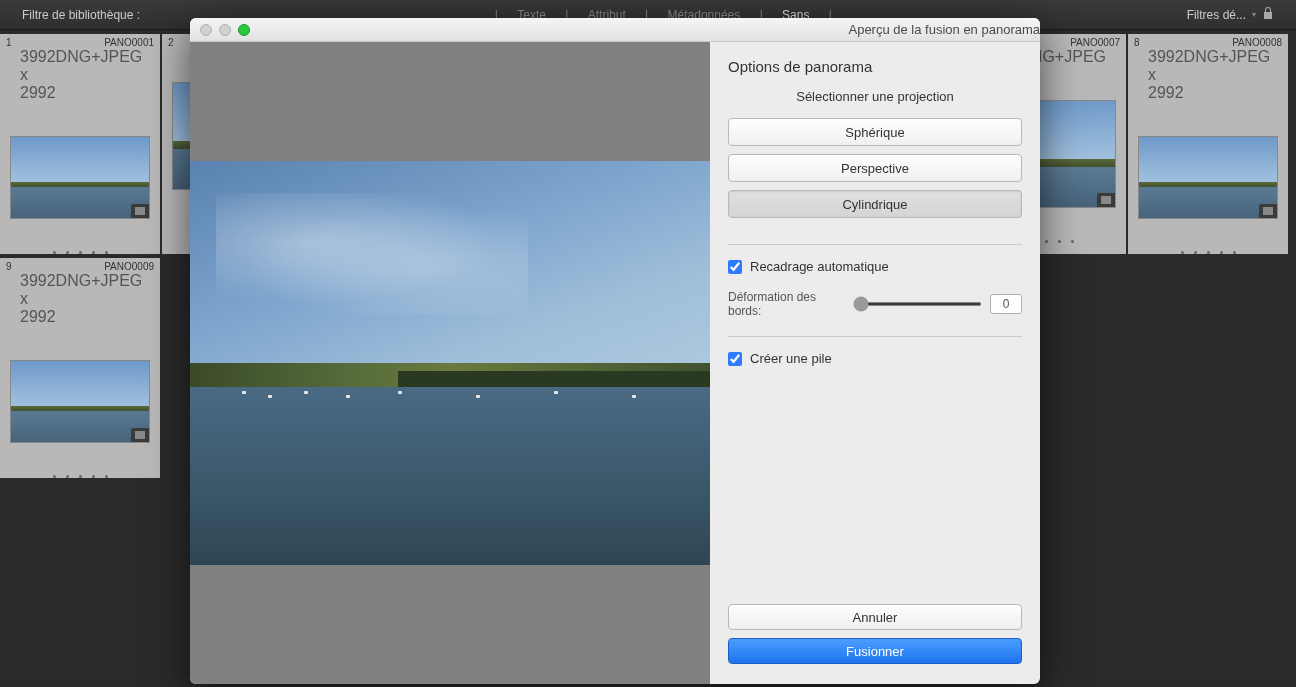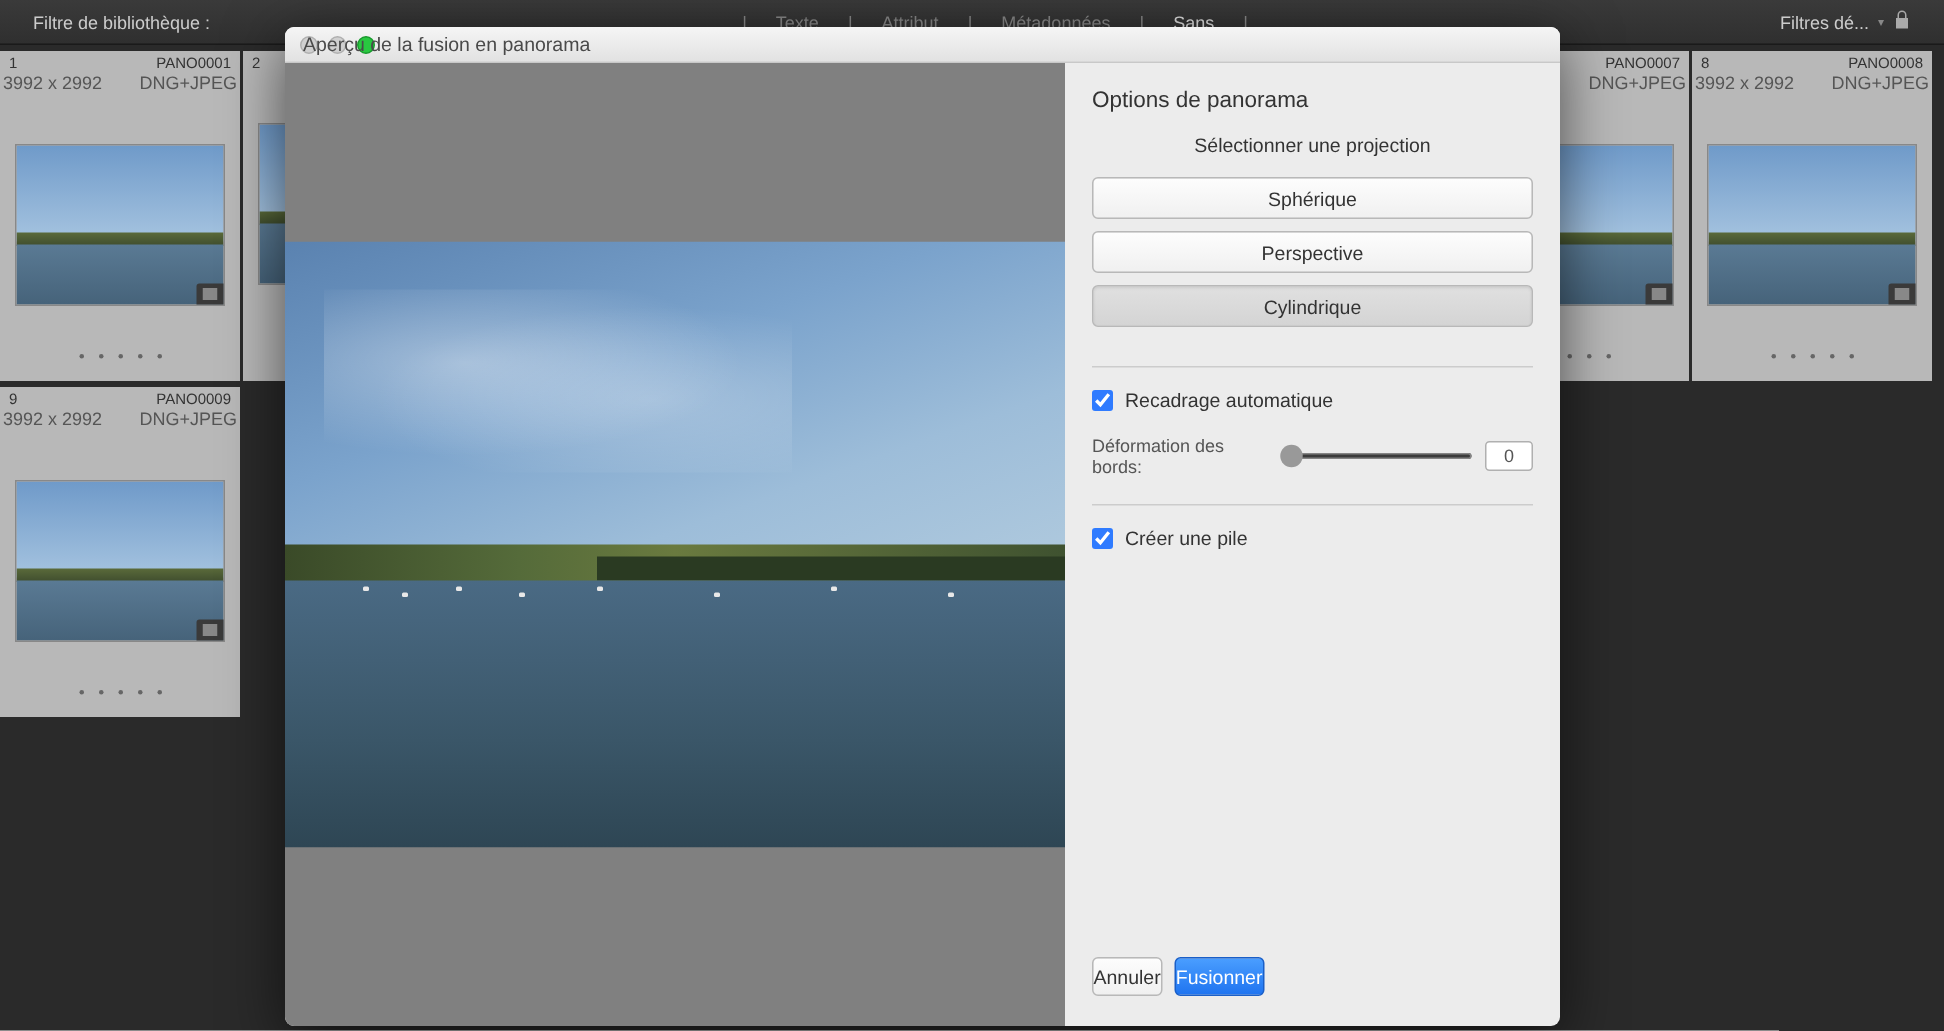--- a/index.html
+++ b/index.html
@@ -13,40 +13,40 @@
   .topbar-center span.active { color: #ddd; }
   .topbar-right { flex: 0 0 auto; display: flex; align-items: center; gap: 6px;}
   .lock-icon { width: 12px; height: 14px; display:inline-block;}
   .sep { color:#555; margin:0 2px;}
   .dropdown-arrow-icon { font-size:8px; color:#888;}
 
   
   .grid { position: absolute; top: 30px; left: 0; right: 0; bottom: 0; display: flex; flex-wrap: wrap; align-content: flex-start; padding: 4px 0 0 0;}
   .cell { width: 160px; height: 220px; margin: 0 2px 4px 0; background: #b8b8b8; position: relative; display: flex; flex-direction: column; align-items: center;}
   .cell-header { width: 100%; display: flex; justify-content: space-between; padding: 3px 6px 0 6px; font-size: 10px; color: #333;}
-  .cell-sub { width: 100%; display: flex; justify-content: space-between; padding: 0 2px; font-size: 12px; color: #555;}
+  .cell-sub { width: 100%; display: flex; justify-content: space-between; padding: 0 20px; font-size: 16px; color: #555;}
   .thumb-wrap { margin-top: 34px; width: 140px; height: 108px; border: 1px solid #888; box-shadow: 0 0 0 2px rgba(0,0,0,0.08) inset; position: relative;}
   .thumb { width: 100%; height: 100%; position: relative; overflow:hidden;}
   .sky { position:absolute; top:0; left:0; right:0; height:60%; background: linear-gradient(#6f9ac9, #a6c4e0);}
   .land { position:absolute; top:55%; left:0; right:0; height:8%; background: linear-gradient(#5a6a3a, #3f4d2e);}
   .water { position:absolute; bottom:0; left:0; right:0; height:38%; background: linear-gradient(#5a7a94, #46637a);}
   .flag-corner { position:absolute; right:0; bottom:0; width:18px; height:14px; background:#3a3a3a; border-top-left-radius:2px; display:flex; align-items:center; justify-content:center;}
   .flag-corner svg { width:10px; height:8px;}
   .dots { margin-top: 32px; display: flex; gap: 10px;}
   .dot { width: 3px; height: 3px; background: #666; border-radius: 50%;}
 
   
   .modal { position: absolute; left: 190px; top: 18px; width: 850px; height: 666px; background: #ececec; border-radius: 6px; box-shadow: 0 10px 40px rgba(0,0,0,0.6); display: flex; flex-direction: column; overflow:hidden;}
   .titlebar { height: 24px; background: linear-gradient(#f5f5f5, #e2e2e2); display: flex; align-items: center; position: relative; border-bottom:1px solid #c8c8c8;}
   .traffic { display: flex; gap: 7px; padding-left: 10px;}
   .tl { width: 12px; height: 12px; border-radius: 50%;}
   .tl.close { background: #d0d0d0; border:0.5px solid #b0b0b0;}
   .tl.min { background: #d0d0d0; border:0.5px solid #b0b0b0;}
   .tl.zoom { background: #28c840; border:0.5px solid #1a9a2e;}
-  .titlebar-title { position:absolute; left:12px; right:0; text-align:left; font-size:13px; color:#4a4a4a; pointer-events:none;}
+  .titlebar-title { position:absolute; left:12px; right:0; text-align:right; font-size:13px; color:#4a4a4a; pointer-events:none;}
   .modal-body { flex:1; display:flex;}
   .preview-pane { width: 520px; background: #808080; display:flex; align-items:center; justify-content:center; position:relative;}
   .preview-img { width: 520px; height: 404px; position:relative; overflow:hidden;}
   .p-sky { position:absolute; top:0; left:0; right:0; height:55%; background: linear-gradient(160deg, #5a82b0 0%, #7ba3cc 40%, #9dbdd9 70%, #b0cade 100%);}
   .p-cloud { position:absolute; top:8%; left:5%; width:60%; height:30%; background: radial-gradient(ellipse at 30% 40%, rgba(255,255,255,0.35), transparent 60%), radial-gradient(ellipse at 70% 60%, rgba(255,255,255,0.25), transparent 60%);}
   .p-land { position:absolute; top:50%; left:0; right:0; height:8%; background: linear-gradient(90deg, #3a4a28 0%, #556b3a 30%, #6a7a3f 50%, #3f5230 100%);}
   .p-land2 { position:absolute; top:52%; left:40%; right:0; height:4%; background: #2a3a22;}
   .p-water { position:absolute; bottom:0; left:0; right:0; height:44%; background: linear-gradient(#4a6a84, #3a5668 60%, #2e4654);}
   .p-boat { position:absolute; width:4px; height:3px; background:#e8e8e8; border-radius:1px;}
 
@@ -54,21 +54,21 @@
   .opt-title { font-size:15px; font-weight:500; margin-bottom: 14px;}
   .opt-sub { font-size:13px; margin-bottom: 14px; text-align: center;}
   .proj-btn { display:block; width: 100%; height: 28px; margin-bottom: 8px; background: linear-gradient(#fdfdfd, #f0f0f0); border:1px solid #b8b8b8; border-radius:4px; font-size:13px; color:#333; cursor:pointer;}
   .proj-btn.selected { background: linear-gradient(#e0e0e0, #d4d4d4); box-shadow: inset 0 1px 2px rgba(0,0,0,0.1);}
   .divider { height:1px; background:#ccc; margin: 18px 0 14px 0;}
   .check-row { display:flex; align-items:center; gap:8px; margin-bottom: 16px; font-size:13px;}
   .check-row input[type=checkbox]{ width:14px; height:14px; accent-color:#2f7bff;}
   .slider-row { display:flex; align-items:center; gap:8px; font-size:12px; color:#555;}
   .slider-row input[type=range]{ flex:1; accent-color:#999; height:4px;}
   .slider-val { width:34px; height:20px; border:1px solid #b0b0b0; border-radius:3px; text-align:center; font-size:12px; line-height:18px; background:#fff;}
-  .footer-btns { margin-top:auto; display:flex; flex-direction:row; gap:8px; padding-bottom:4px;}
+  .footer-btns { margin-top:auto; display:flex; flex-direction:column; gap:8px; padding-bottom:4px;}
   .footer-btn { height:26px; border-radius:4px; font-size:13px; cursor:pointer;}
   .btn-cancel { background: linear-gradient(#fdfdfd, #f0f0f0); border:1px solid #b8b8b8; color:#333;}
   .btn-merge { background: linear-gradient(#4a9eff, #1f74f0); border:1px solid #1a5fc8; color:#fff;}
 </style>
 </head>
 <body>
 
 <div class="topbar">
   <div class="topbar-left">Filtre de bibliothèque :</div>
   <div class="topbar-center">

